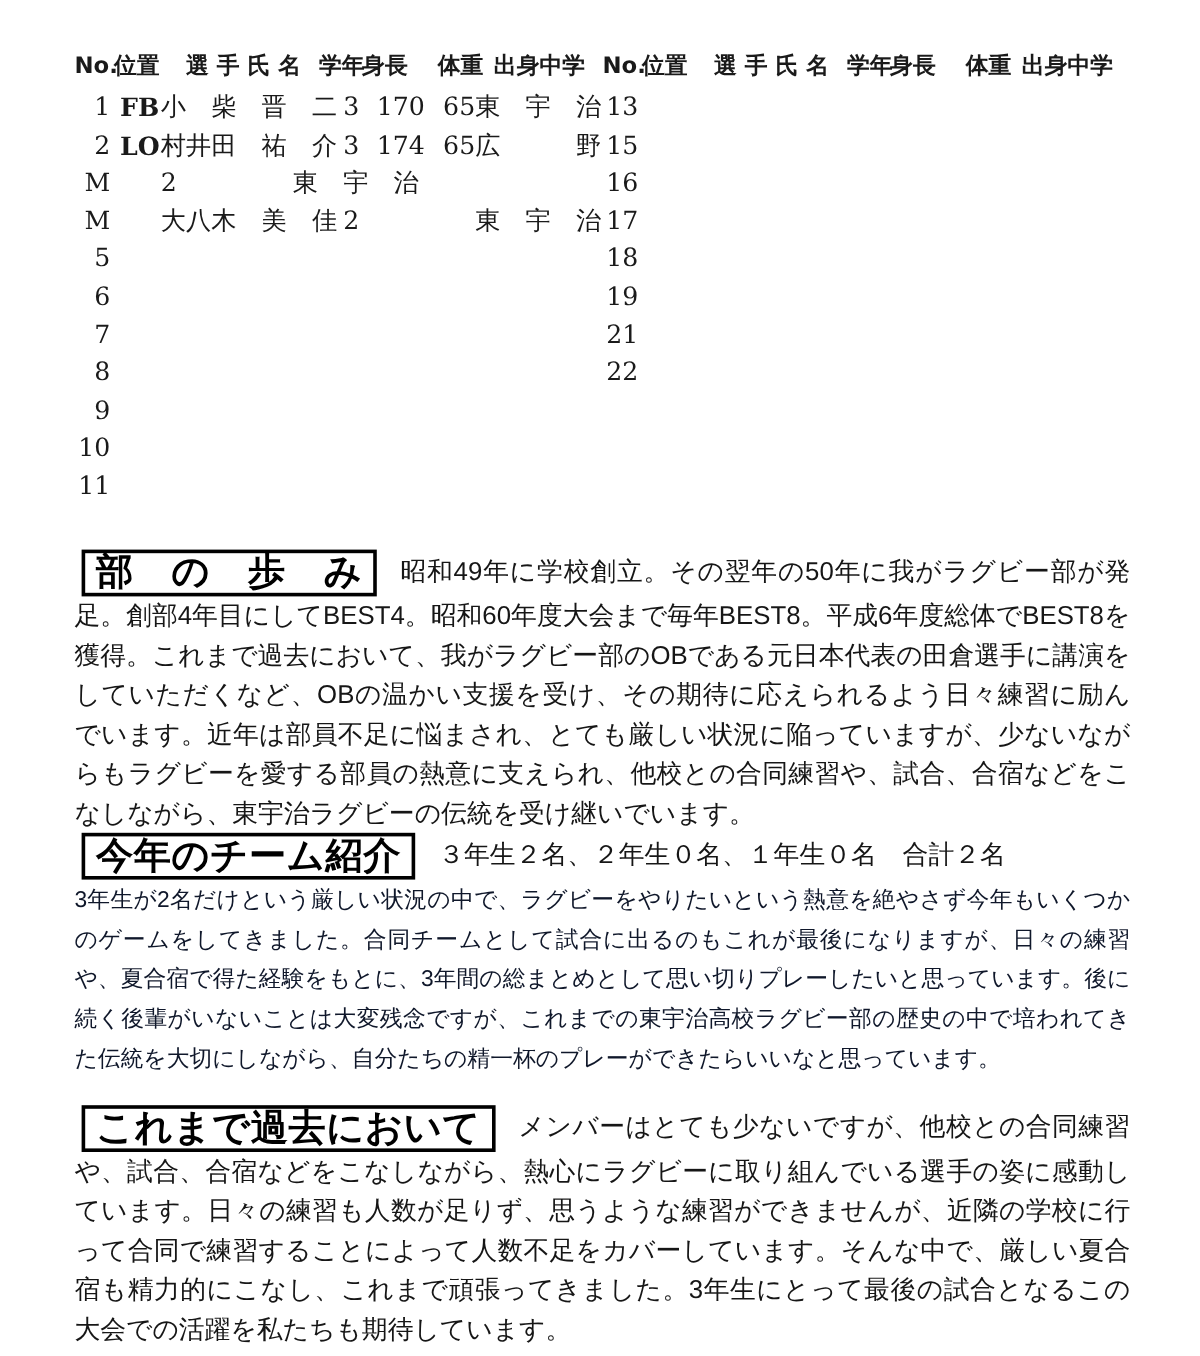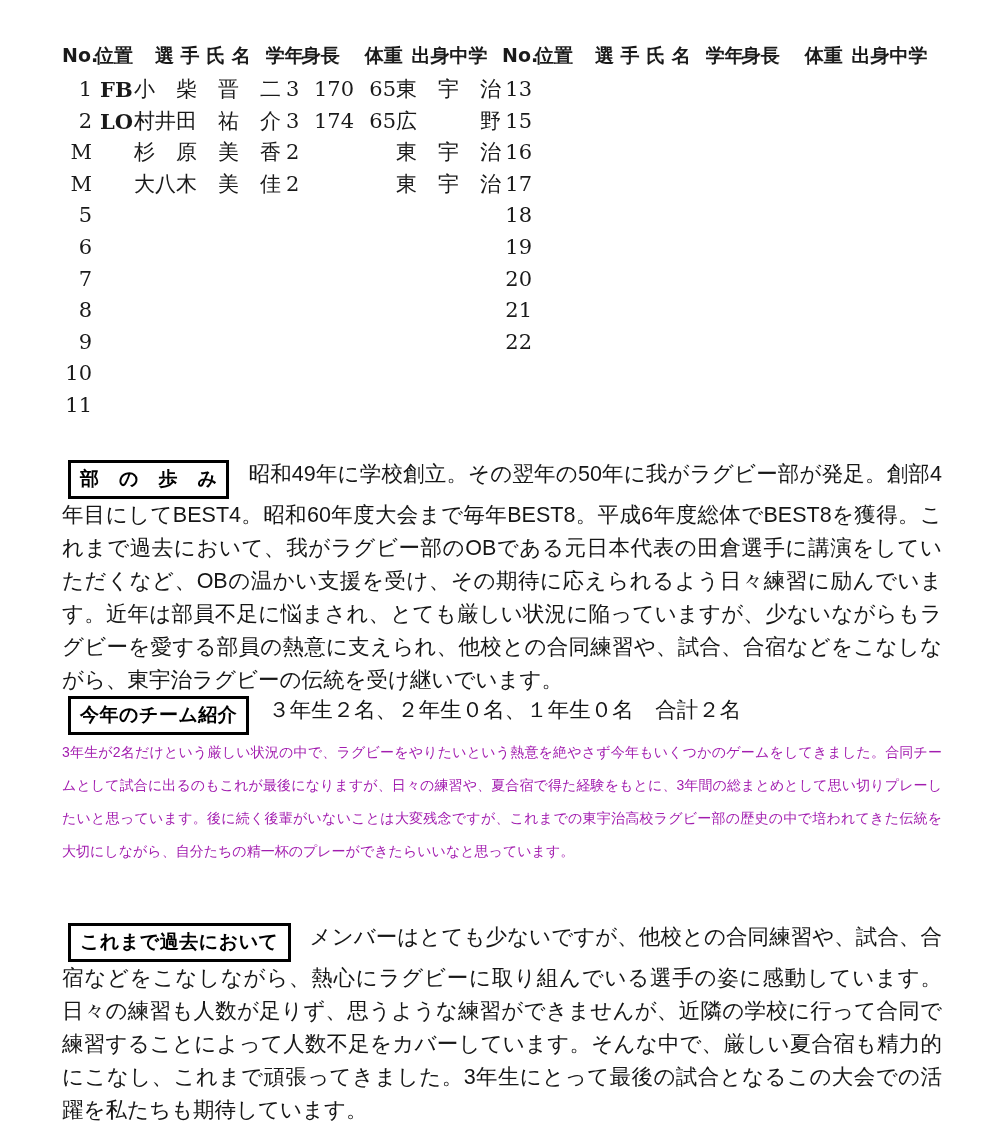--- a/index.html
+++ b/index.html
@@ -57,32 +57,32 @@
   .section-para {
     font-size: 21.5px; line-height: 33px;
     text-align: justify;
     color: #161616;
   }
   .title-box {
     display: inline-block;
     border: 3px solid #000;
     padding: 0 9px 2px 9px;
     margin: 0 13px 0 6px;
-    font-size: 19px; font-weight: bold;
+    font-size: 31px; font-weight: bold;
     line-height: 31px;
     letter-spacing: 0.5px;
     vertical-align: -4px;
     white-space: pre;
     color: #000;
   }
   .section-body {
-    font-size: 14px; line-height: 33px;
+    font-size: 19px; line-height: 33px;
     text-align: justify;
     margin-top: 1px;
-    color: #a21caf;
+    color: #0f172a;
   }
   .section-body:empty { display: none; }
 </style>
 </head>
 <body>
 
 <div class="page">
 
   <div class="roster">
 
@@ -112,21 +112,20 @@
           <span class="c-pos">LO</span>
           <span class="c-name">村井田　祐　介</span>
           <span class="c-grade">3</span>
           <span class="c-height">174</span>
           <span class="c-weight">65</span>
           <span class="c-school">広　　　野</span>
         </div>
           <div class="trow">
           <span class="c-no">M</span>
           <span class="c-pos"></span>
-          <span class="c-name">杉　原　美　香</span>
           <span class="c-grade">2</span>
           <span class="c-height"></span>
           <span class="c-weight"></span>
           <span class="c-school">東　宇　治</span>
         </div>
           <div class="trow">
           <span class="c-no">M</span>
           <span class="c-pos"></span>
           <span class="c-name">大八木　美　佳</span>
           <span class="c-grade">2</span>
@@ -260,29 +259,20 @@
           <div class="trow">
           <span class="c-no">19</span>
           <span class="c-pos"></span>
           <span class="c-name"></span>
           <span class="c-grade"></span>
           <span class="c-height"></span>
           <span class="c-weight"></span>
           <span class="c-school"></span>
         </div>
           <div class="trow">
-          <span class="c-no">20</span>
-          <span class="c-pos"></span>
-          <span class="c-name"></span>
-          <span class="c-grade"></span>
-          <span class="c-height"></span>
-          <span class="c-weight"></span>
-          <span class="c-school"></span>
-        </div>
-          <div class="trow">
           <span class="c-no">21</span>
           <span class="c-pos"></span>
           <span class="c-name"></span>
           <span class="c-grade"></span>
           <span class="c-height"></span>
           <span class="c-weight"></span>
           <span class="c-school"></span>
         </div>
           <div class="trow">
           <span class="c-no">22</span>

